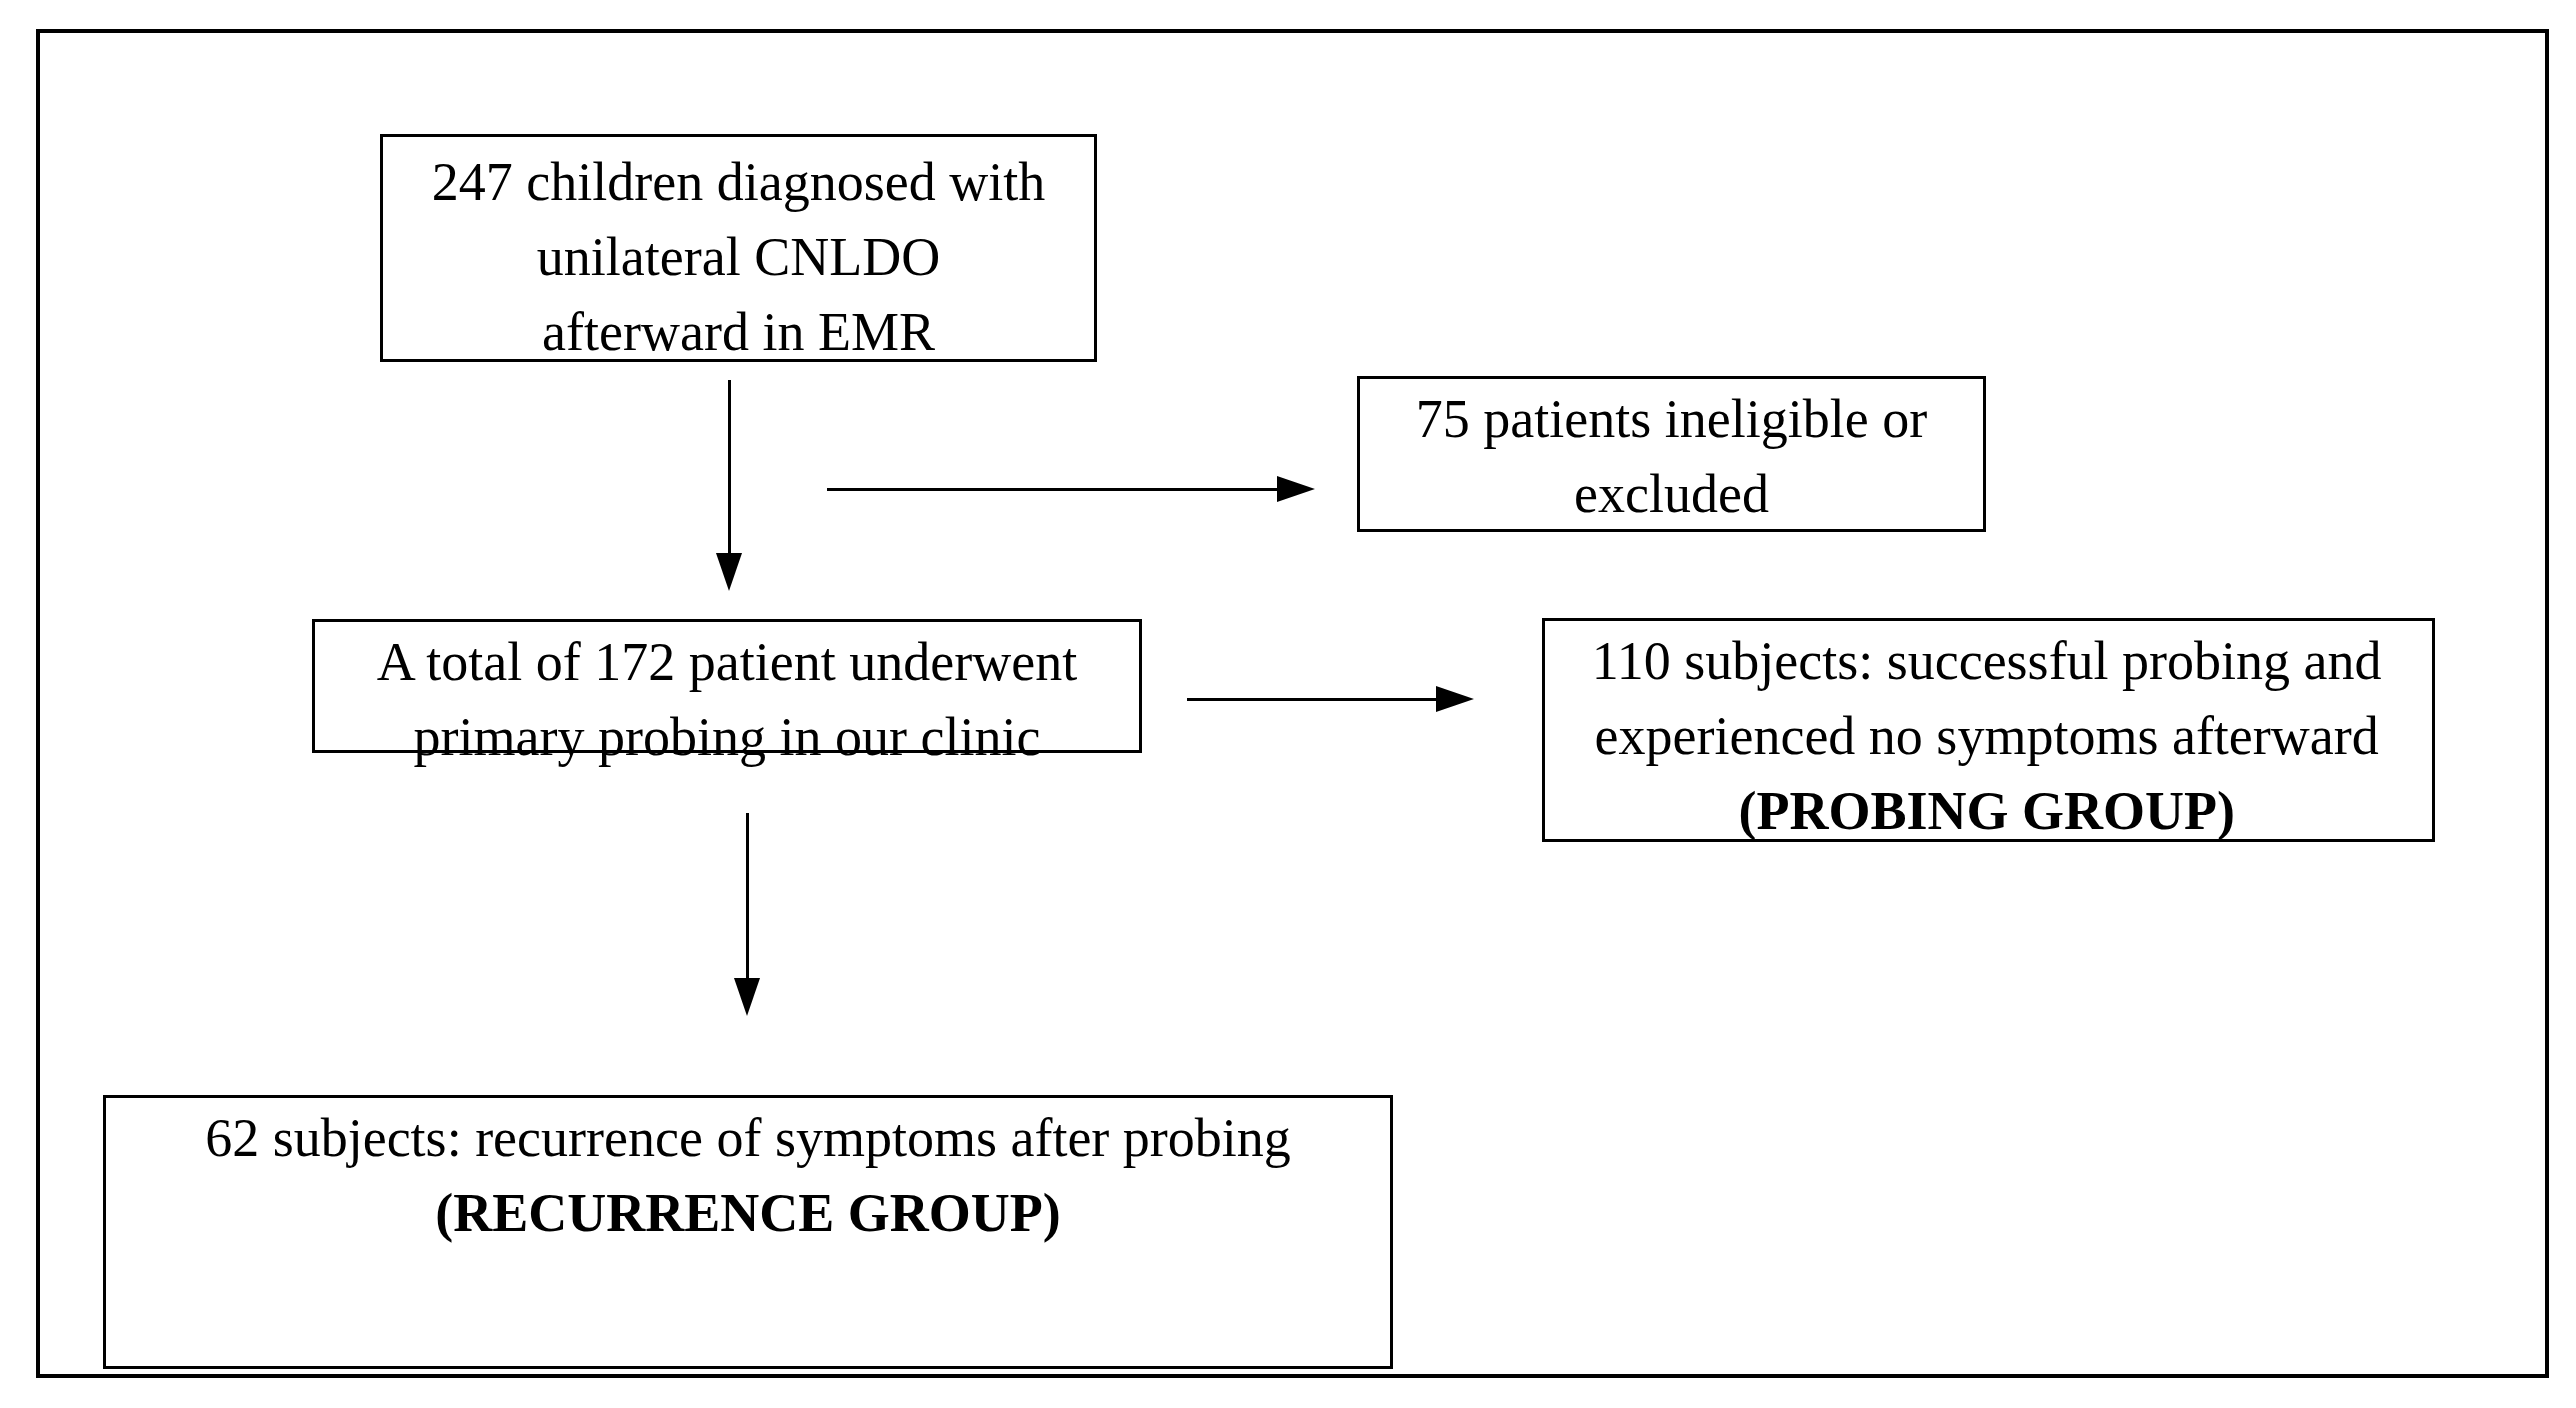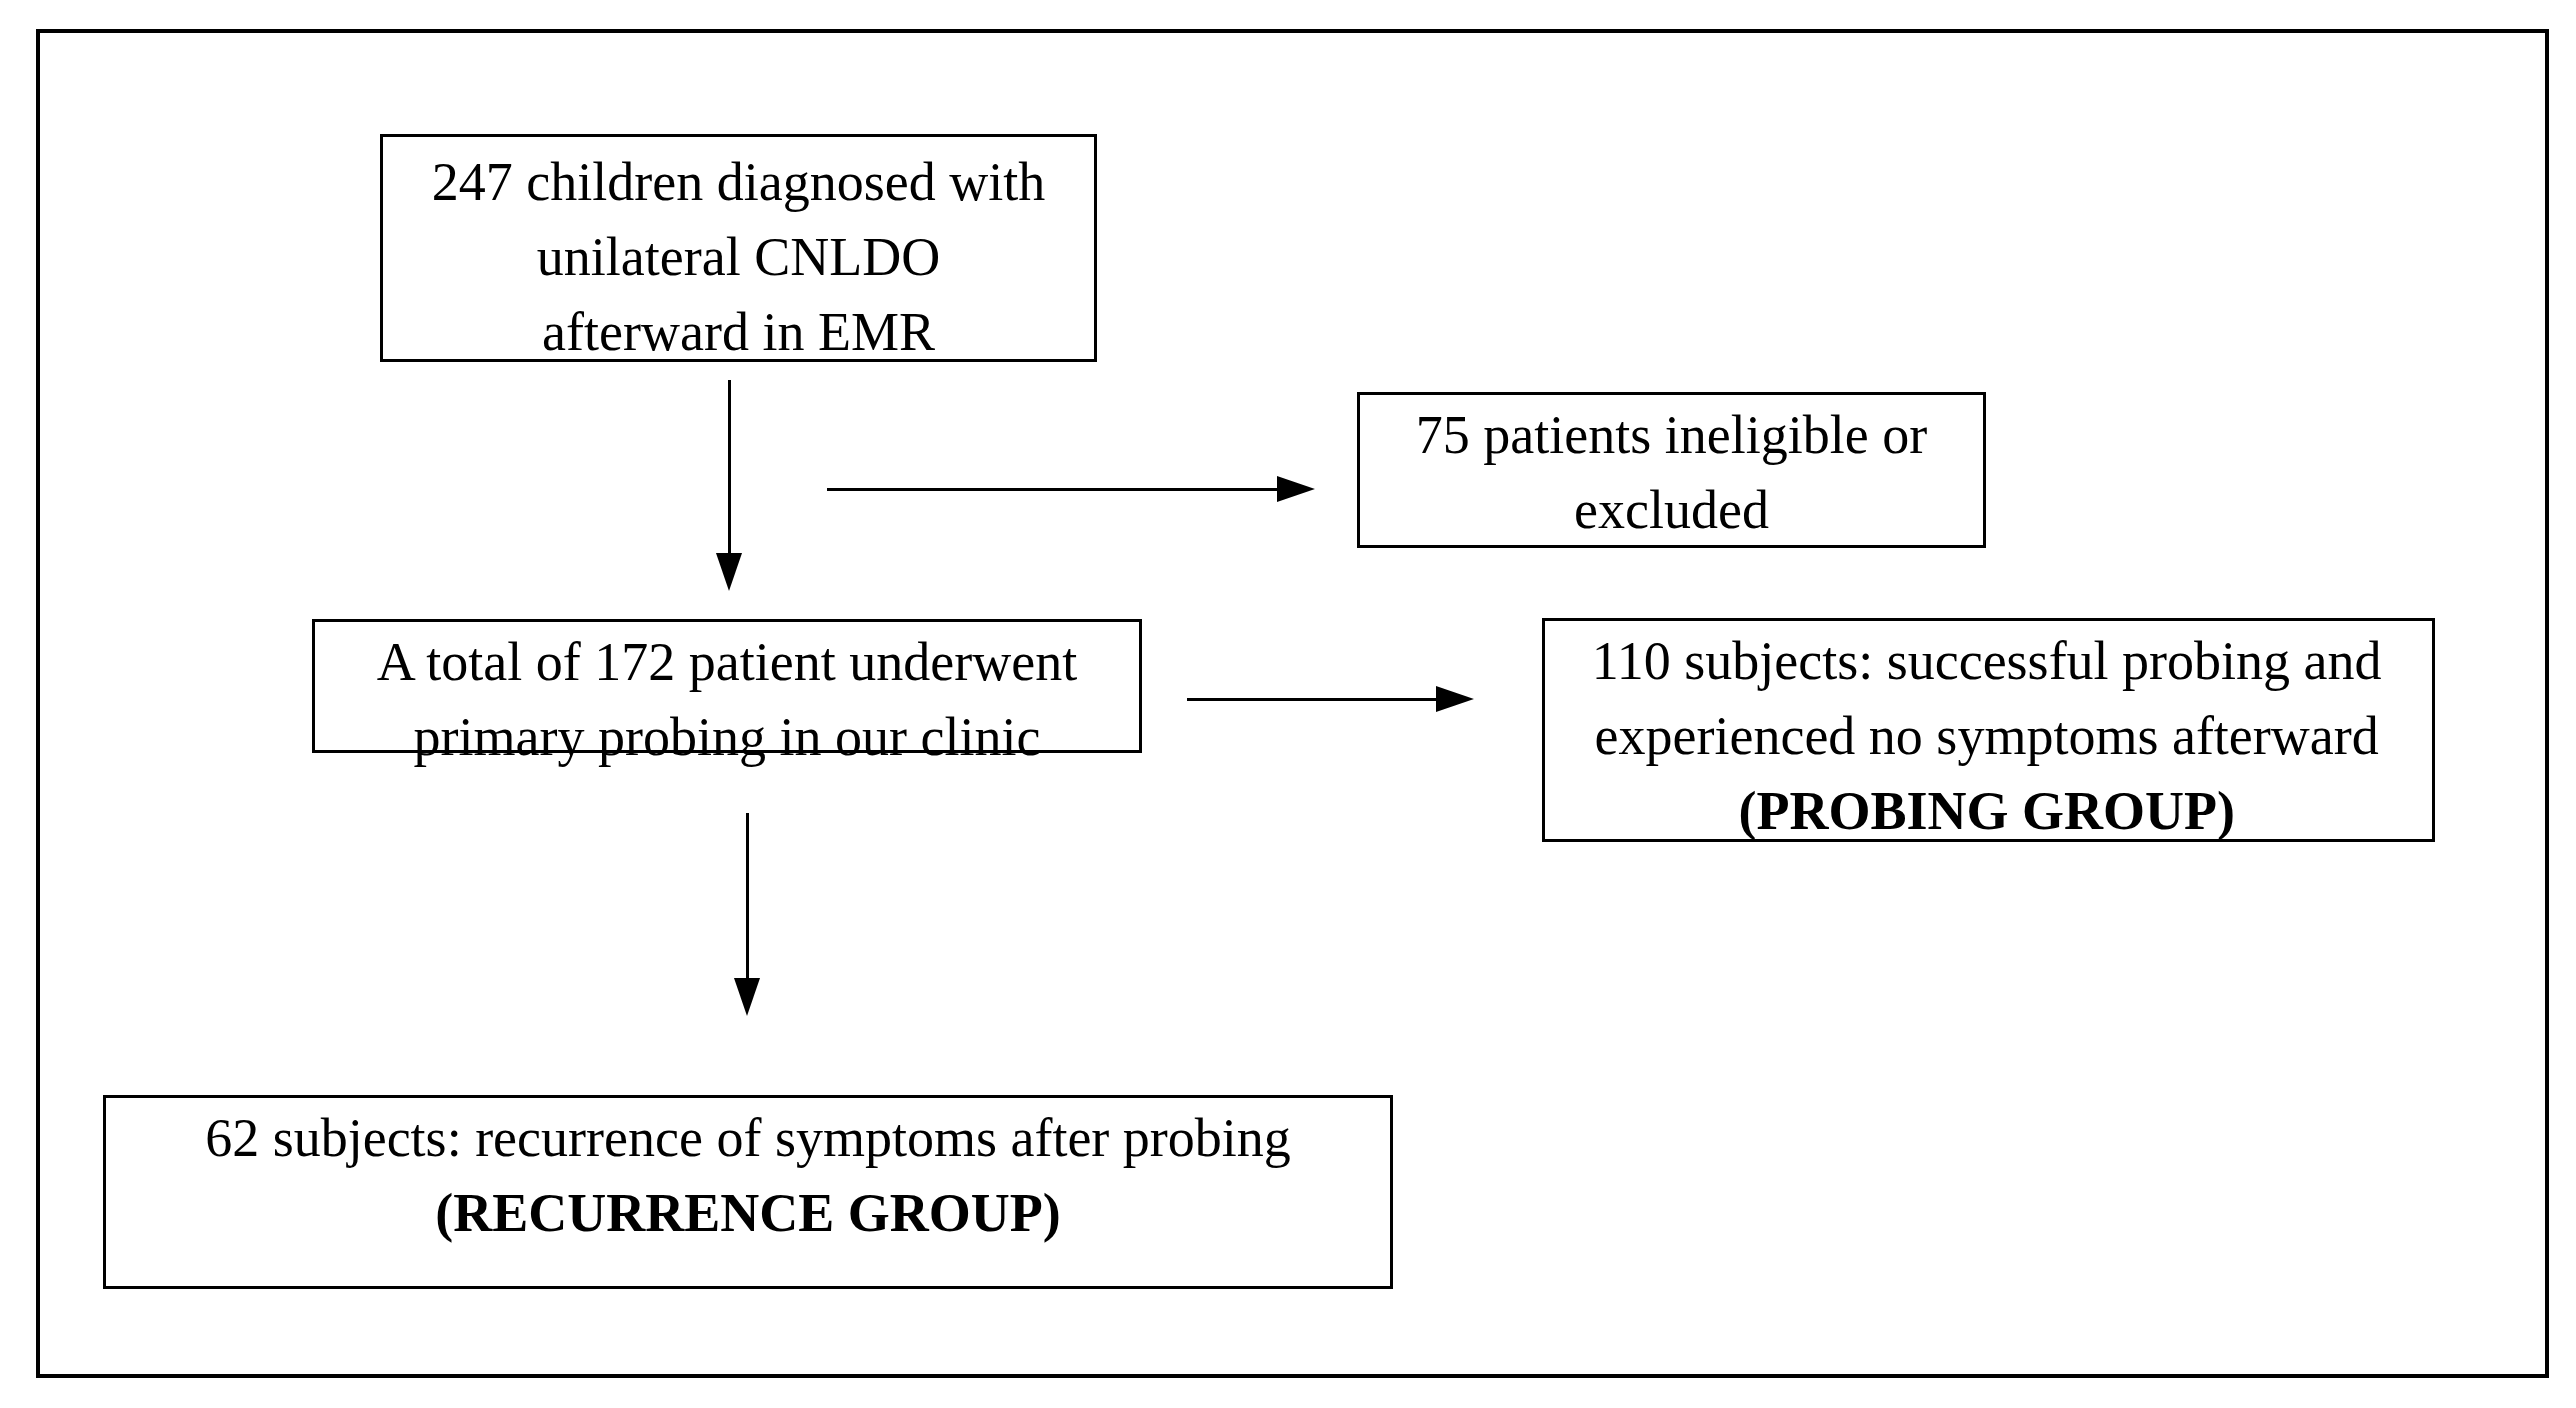--- a/index.html
+++ b/index.html
@@ -41,24 +41,24 @@
     white-space: nowrap;
     text-align: left;
   }
   .fbox .line { display: block; text-align: center; }
   .fbox .line.indent { padding-left: 17.5px; }
   .fbox .line.group {
     text-align: center;
     font-weight: bold;
   }
   .box-emr        { left: 380px;  top: 134px;  width: 717px;  height: 228px; padding-top: 8px; }
-  .box-excluded   { left: 1357px; top: 392px;  width: 629px;  height: 156px; }
+  .box-excluded   { left: 1357px; top: 376px;  width: 629px;  height: 156px; }
   .box-total      { left: 312px;  top: 619px;  width: 830px; height: 134px; }
   .box-probing    { left: 1542px; top: 618px;  width: 893px; height: 224px; padding-left: 17px; }
-  .box-recurrence { left: 103px;  top: 1095px; width: 1290px; height: 194px; }
+  .box-recurrence { left: 103px;  top: 1095px; width: 1290px; height: 274px; }
 
   .vline {
     position: absolute;
     width: 3.2px;
     background: #000000;
   }
   .hline {
     position: absolute;
     height: 3.2px;
     background: #000000;

